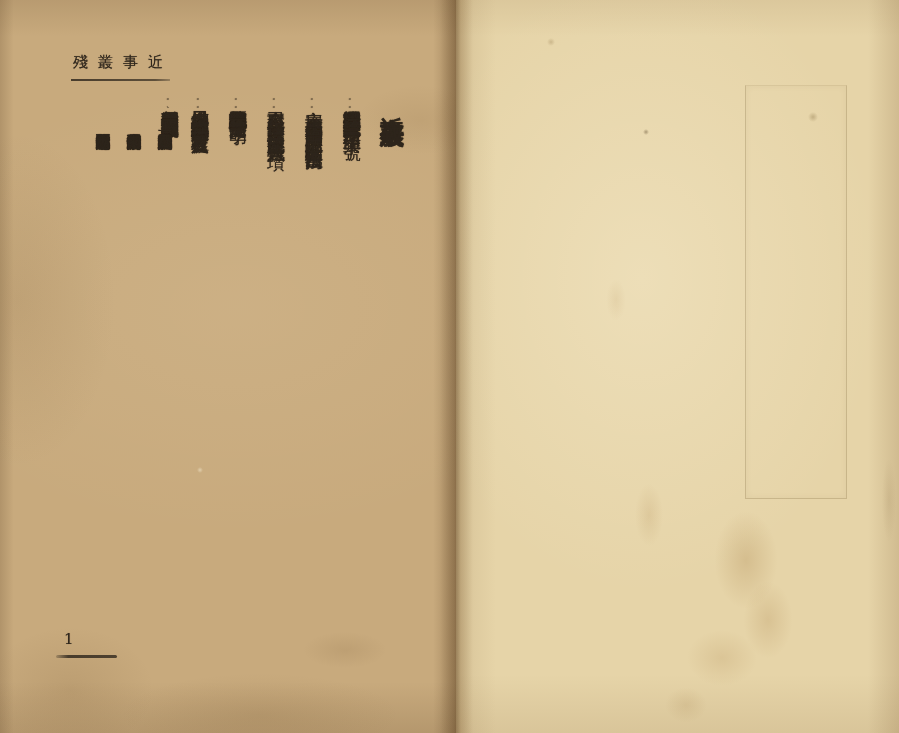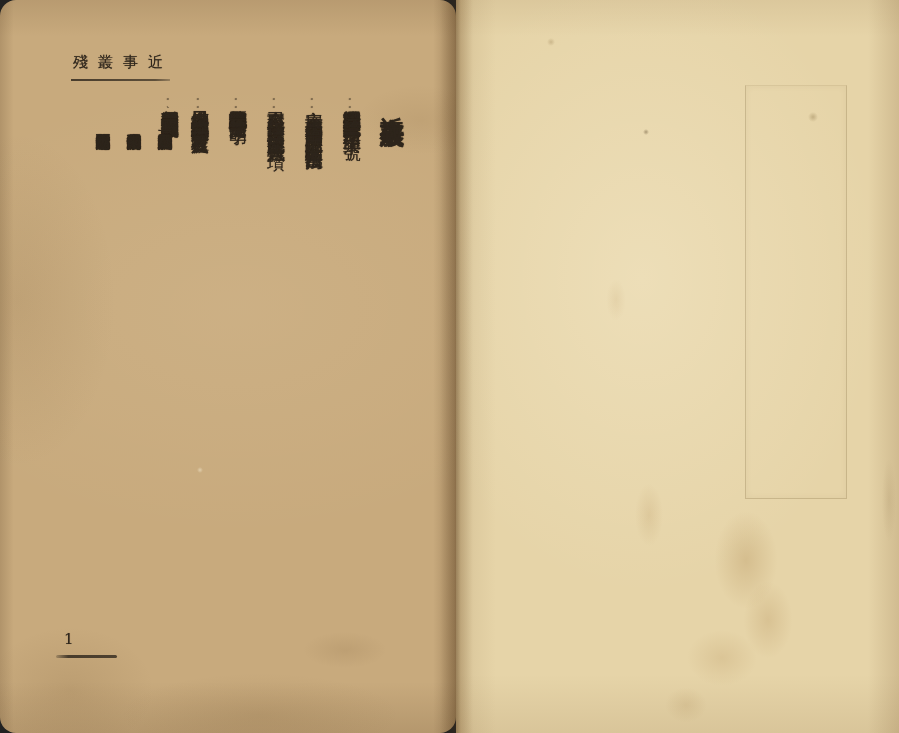--- a/index.html
+++ b/index.html
@@ -5,21 +5,21 @@
   html,body{margin:0;padding:0;background:#222;}
   .spread{position:relative;width:899px;height:733px;overflow:hidden;
     font-family:"DejaVu Serif", serif; -webkit-user-select:none;}
   
   .page-left{position:absolute;left:0;top:0;width:456px;height:733px;
     background-color:#c8aa7d;
     background-image:
       linear-gradient(to right, rgba(70,45,20,0.18), transparent 3%),
       linear-gradient(to left, rgba(70,45,20,0.30), transparent 5%),
       linear-gradient(to bottom, rgba(70,45,20,0.12), transparent 5%, transparent 93%, rgba(70,45,20,0.15)),
-      radial-gradient(ellipse 500px 320px at 52% 42%, rgba(255,245,220,0.08), transparent 72%); border-radius: 16px;}
+      radial-gradient(ellipse 500px 320px at 52% 42%, rgba(255,245,220,0.08), transparent 72%);}
   .left-mottle{position:absolute;inset:0;pointer-events:none;
     background-image:
       radial-gradient(ellipse 120px 90px at 70px 690px, rgba(95,65,30,0.12), transparent 70%),
       radial-gradient(ellipse 200px 60px at 260px 715px, rgba(95,65,30,0.10), transparent 70%),
       radial-gradient(ellipse 90px 50px at 420px 120px, rgba(95,65,30,0.08), transparent 70%),
       radial-gradient(ellipse 140px 240px at 18px 300px, rgba(95,65,30,0.10), transparent 70%),
       radial-gradient(ellipse 60px 26px at 345px 650px, rgba(95,65,30,0.10), transparent 70%),
       radial-gradient(circle 3px at 200px 470px, rgba(240,228,200,0.6), transparent);}
   .ink{color:rgba(45,37,27,0.95);text-shadow:0 0 0.7px rgba(50,40,28,0.75);}
   .running-header{position:absolute;top:53px;left:73px;font-size:15px;

